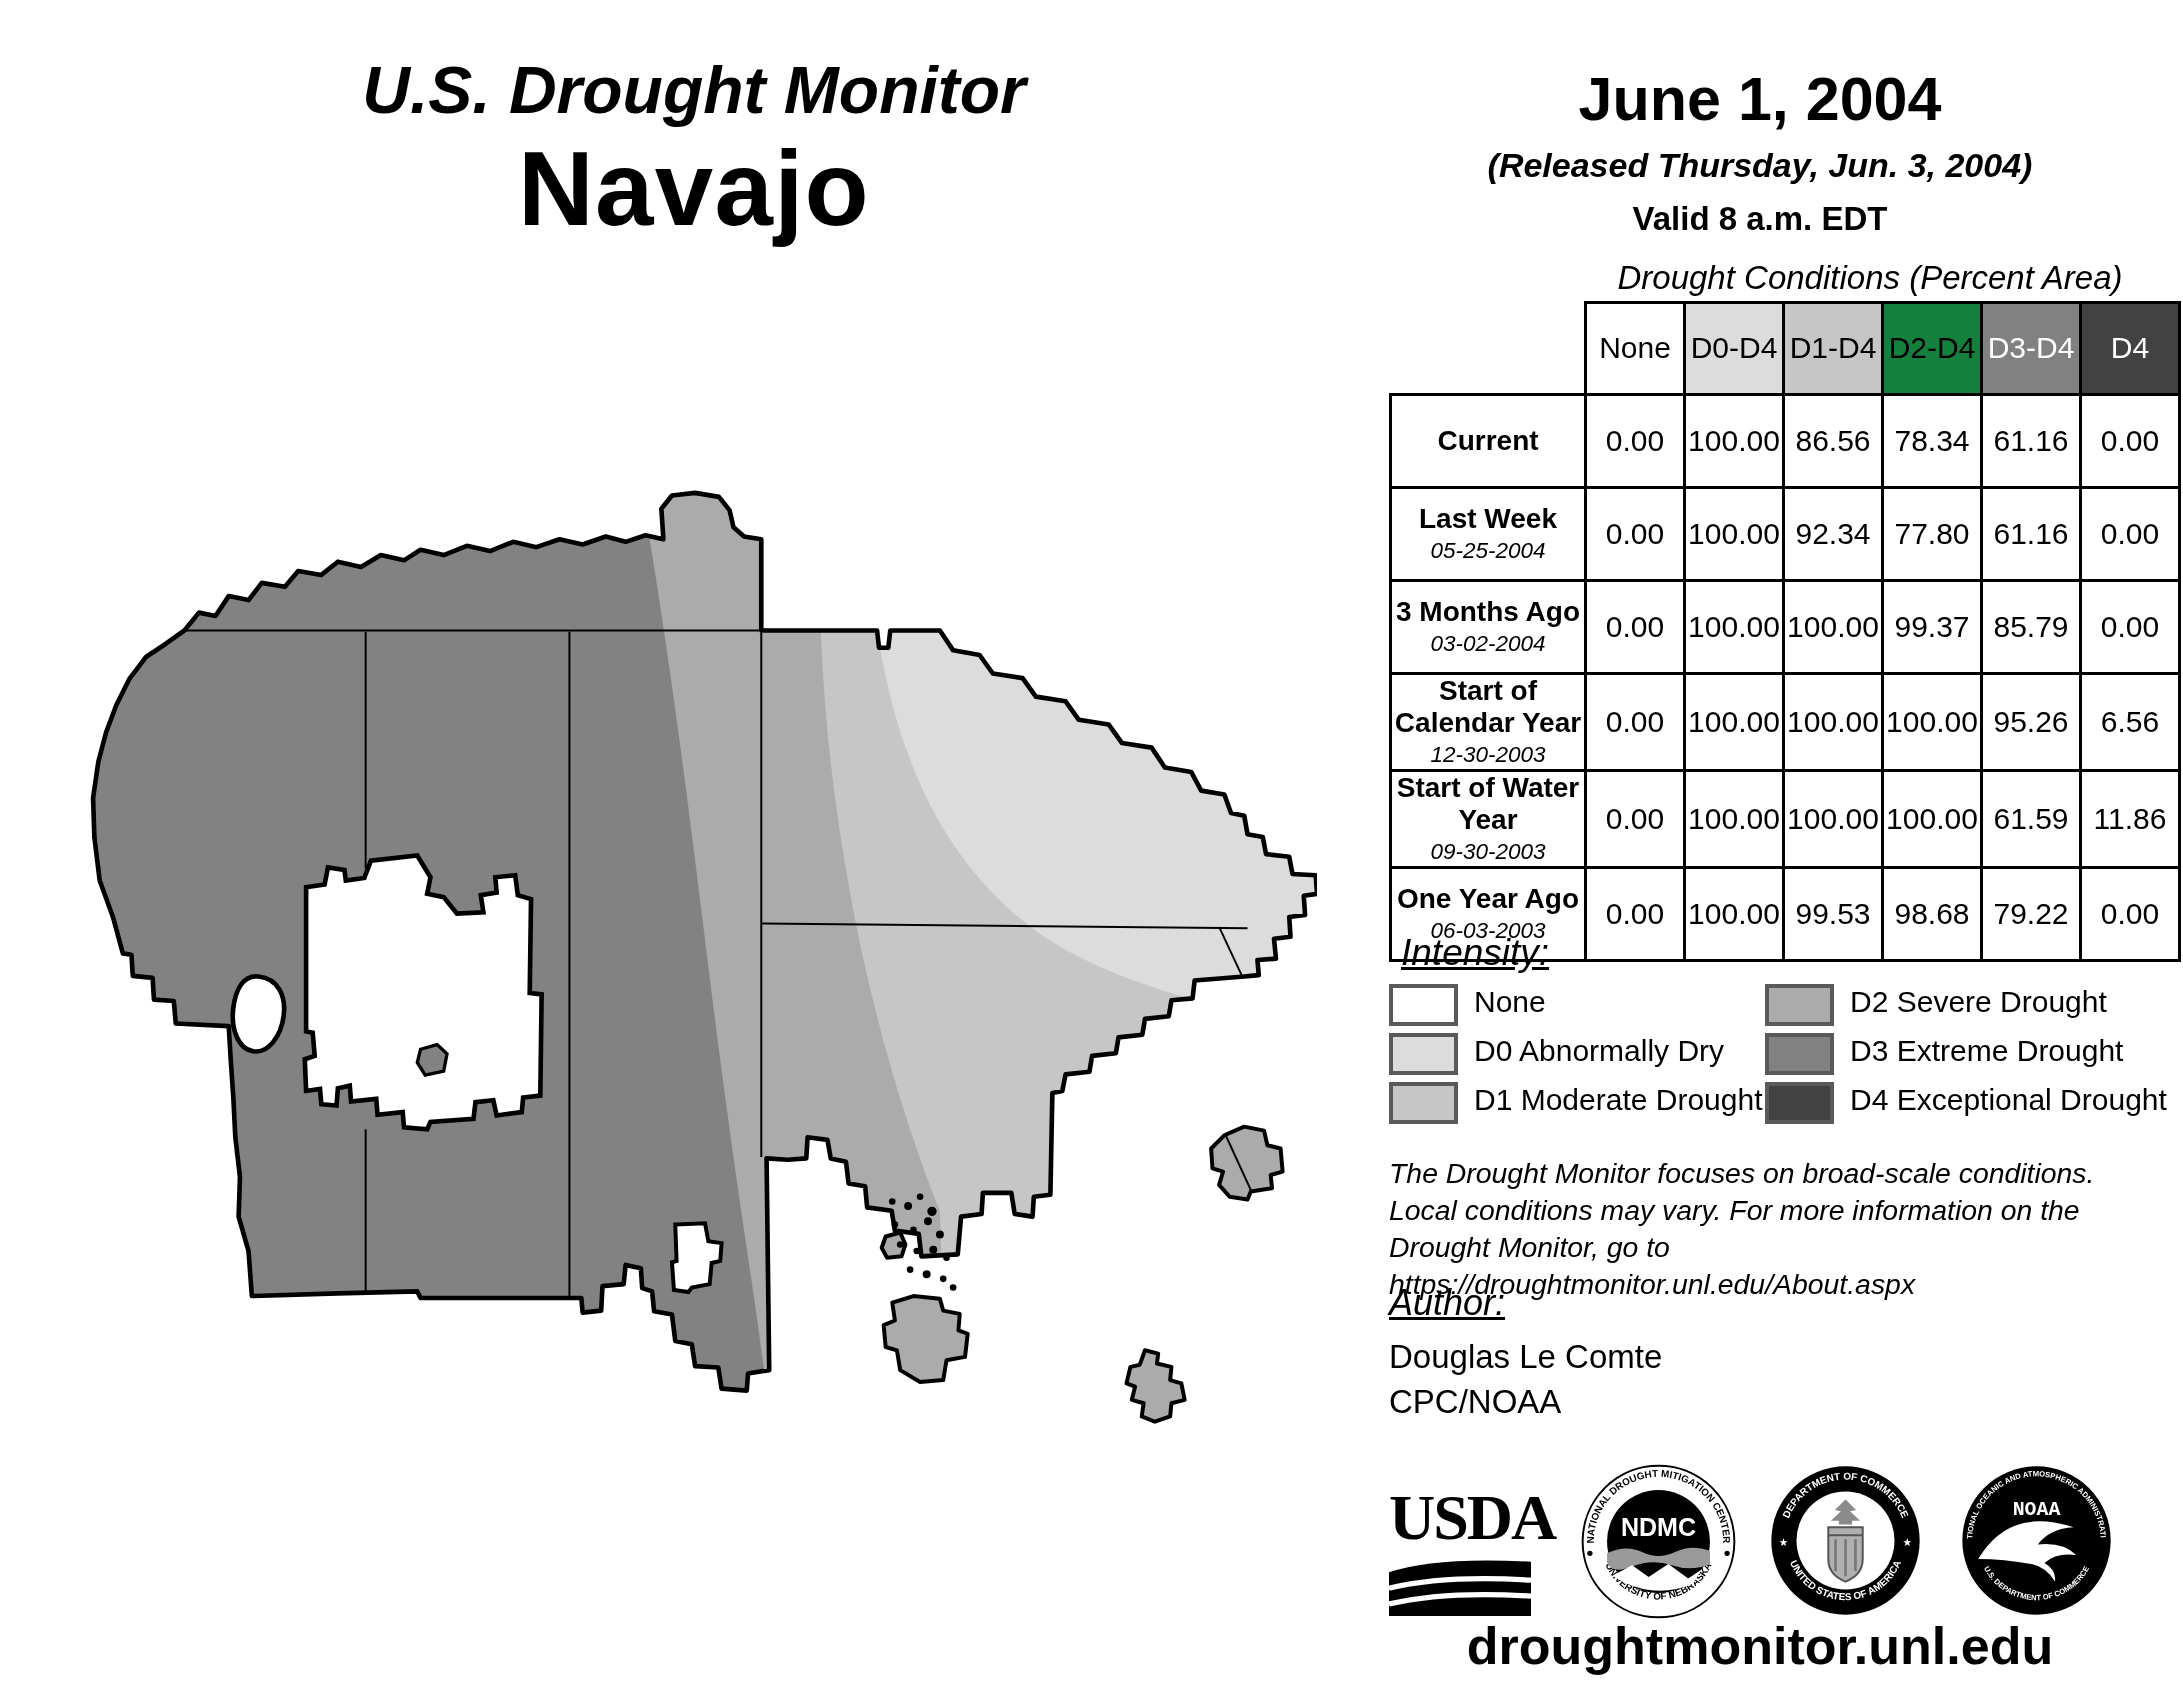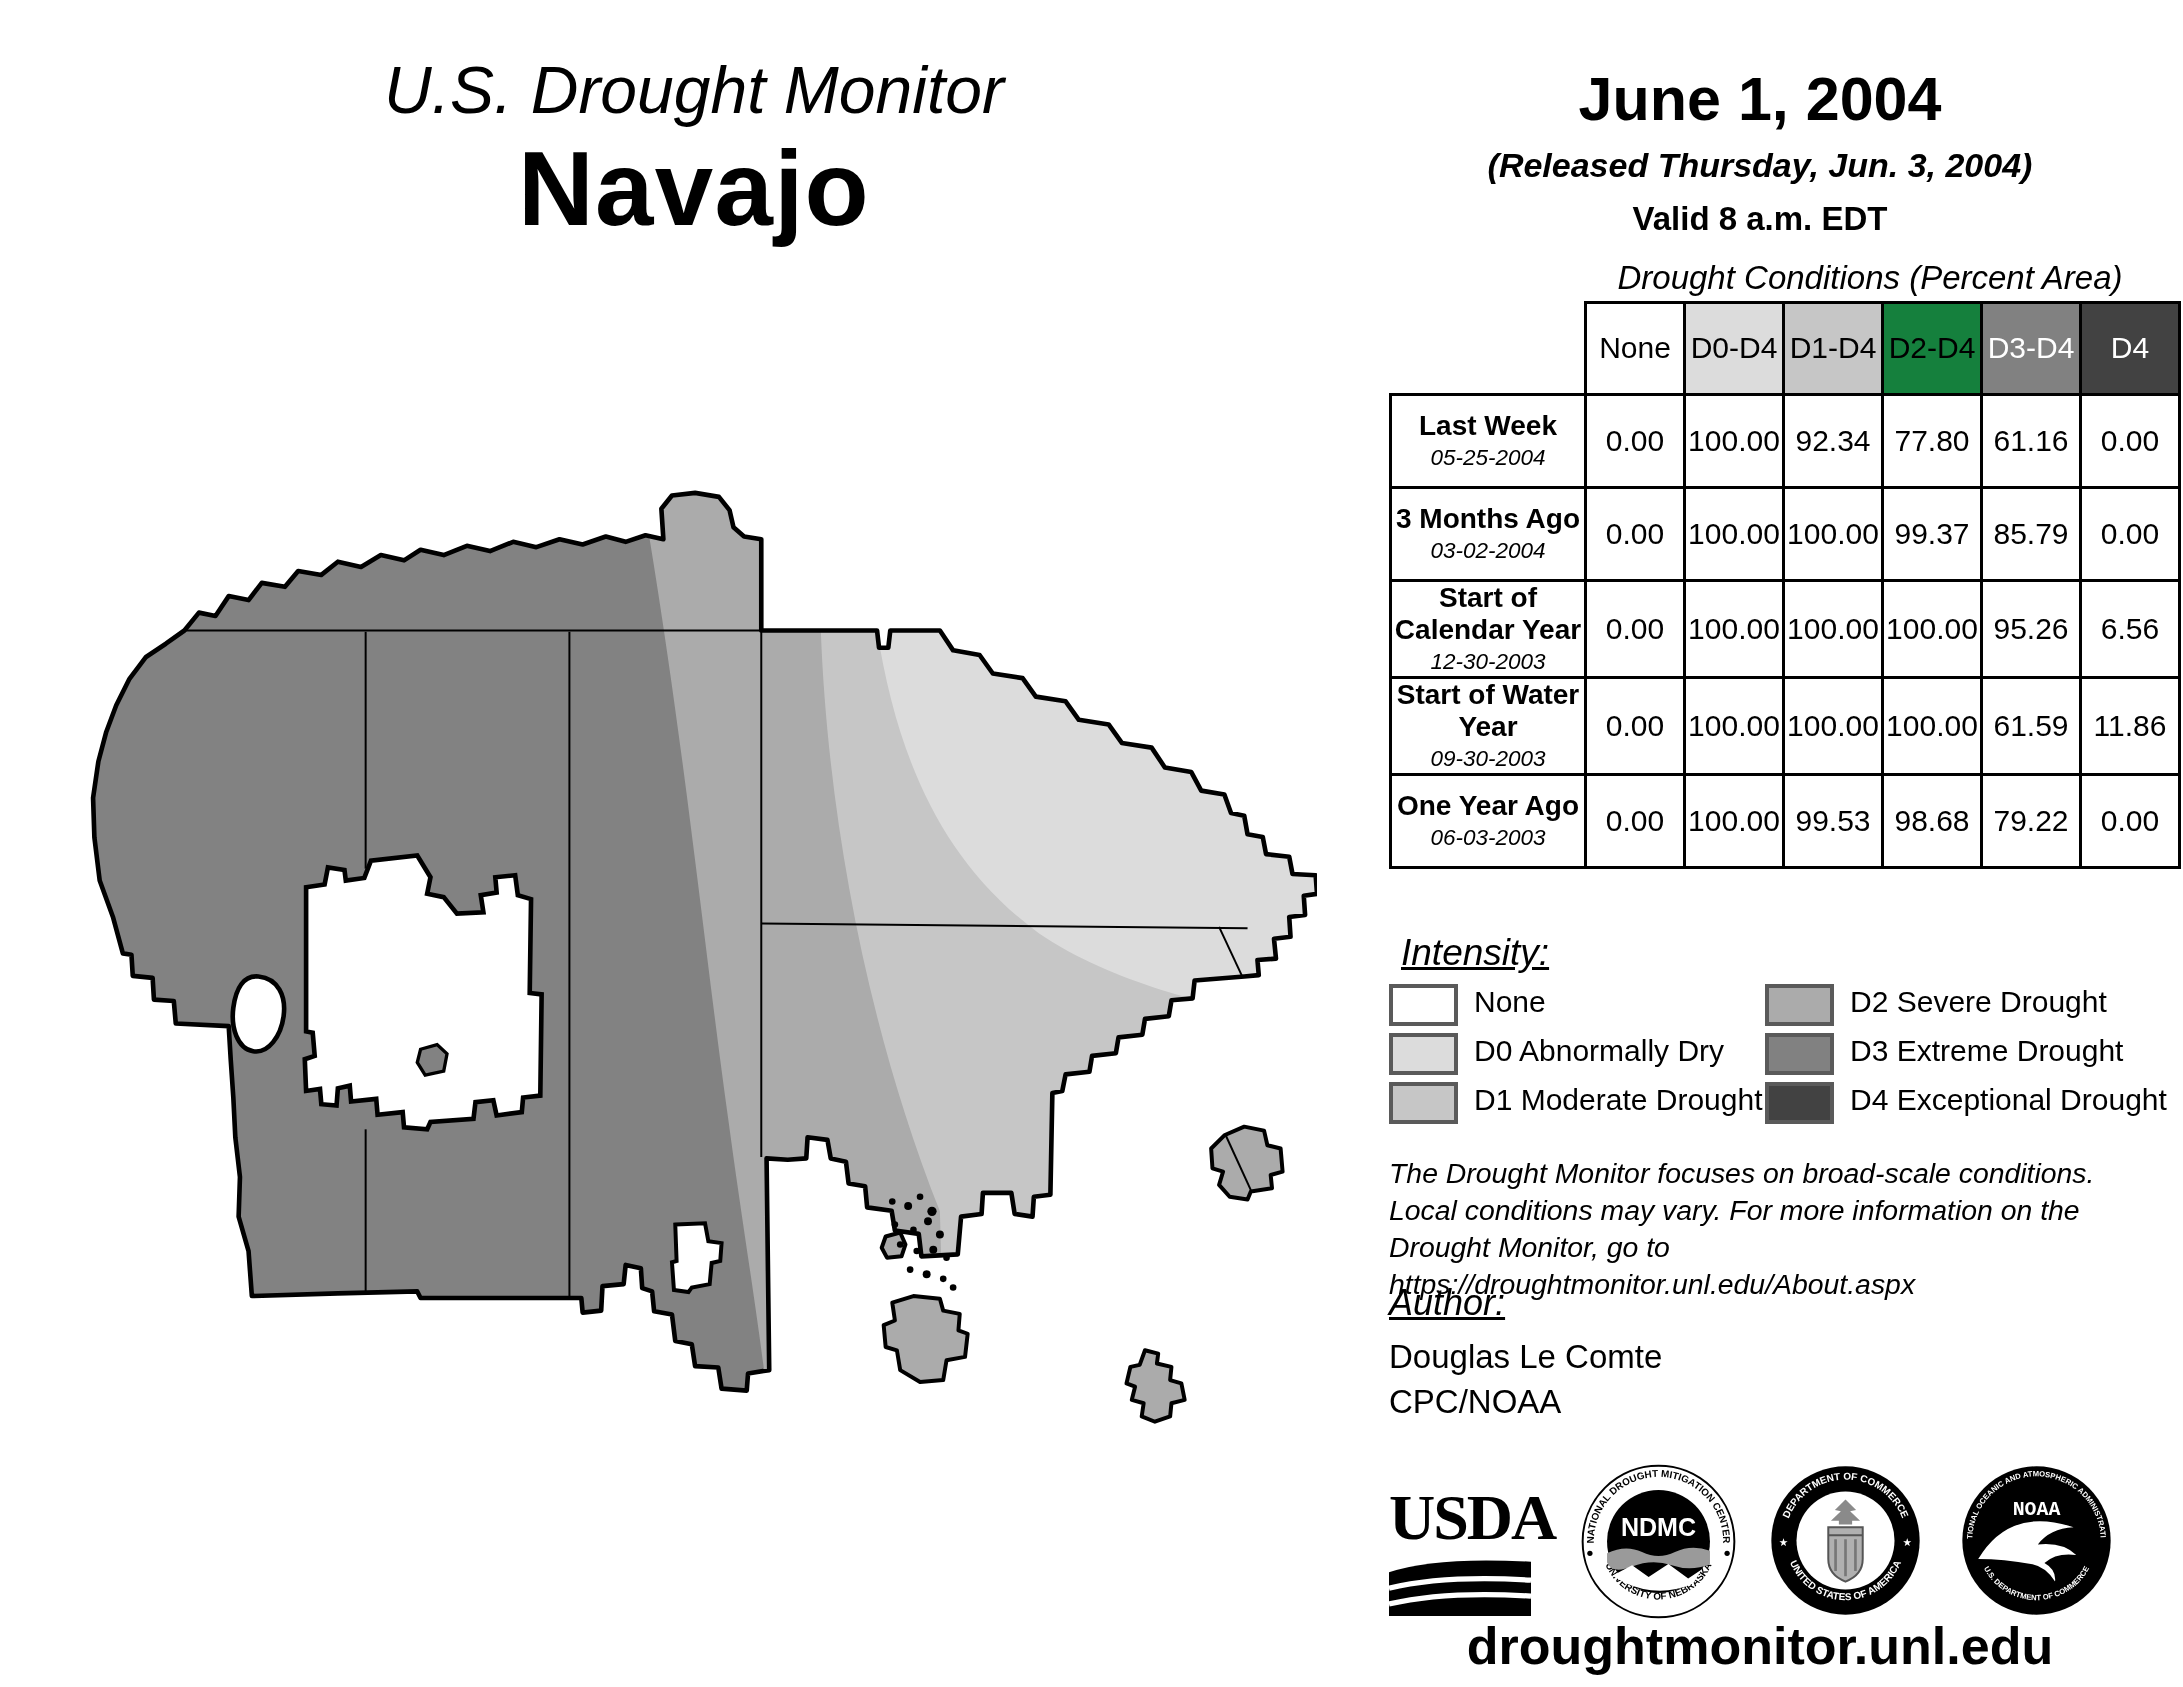--- a/index.html
+++ b/index.html
@@ -2,21 +2,21 @@
 <html style="font-size:10.6px"><head>
 <meta charset="utf-8">
 <style>
   html,body{margin:0;padding:0;background:#fff;}
   #canvas{position:relative;width:2183px;height:1687px;background:#fff;overflow:hidden;
           font-family:"Liberation Sans","DejaVu Sans",sans-serif;color:#000;}
   .abs{position:absolute;}
   .ctr{text-align:center;}
 
   
-  #main-title{left:198px;top:52px;width:992px;font-size:66px;font-weight:normal;font-style:italic;}
+  #main-title{left:198px;top:52px;width:992px;font-size:66px;font-weight:bold;font-style:italic;}
   #region-title{left:198px;top:129px;width:992px;font-size:105px;font-weight:bold;letter-spacing:1.3px;}
 
   
   #date-block{left:1350px;top:64px;width:820px;}
   #map-date{font-size:61px;font-weight:bold;}
   #released{font-size:34px;font-weight:bold;font-style:italic;margin-top:12px;}
   #valid{font-size:33px;font-weight:bold;margin-top:14.6px;}
 
   
   #table-title{left:1583px;top:259px;width:574px;font-size:33px;font-style:italic;}
@@ -67,20 +67,31 @@
   <table id="dm-table">
     <tbody>
         <tr>
       <td class="nocell"></td>
       <th style="background: rgb(255, 255, 255);">None</th>
       <th style="background: rgb(220, 220, 220);">D0-D4</th>
       <th style="background: rgb(198, 198, 198);">D1-D4</th>
       <th style="background: #15803d;">D2-D4</th>
       <th class="light" style="background: rgb(129, 129, 129);">D3-D4</th>
       <th class="light" style="background: rgb(66, 66, 66);">D4</th>
+    </tr>
+    <tr>
+      <td class="lbl">
+            <div class="rowlbl">Current</div>
+          </td>
+      <td>0.00</td>
+      <td>100.00</td>
+      <td>86.56</td>
+      <td>78.34</td>
+      <td>61.16</td>
+      <td>0.00</td>
     </tr>
     <tr>
       <td class="lbl">
             <div class="rowlbl">Last Week</div>
           <div class="rowsub">05-25-2004</div>
           </td>
       <td>0.00</td>
       <td>100.00</td>
       <td>92.34</td>
       <td>77.80</td>

